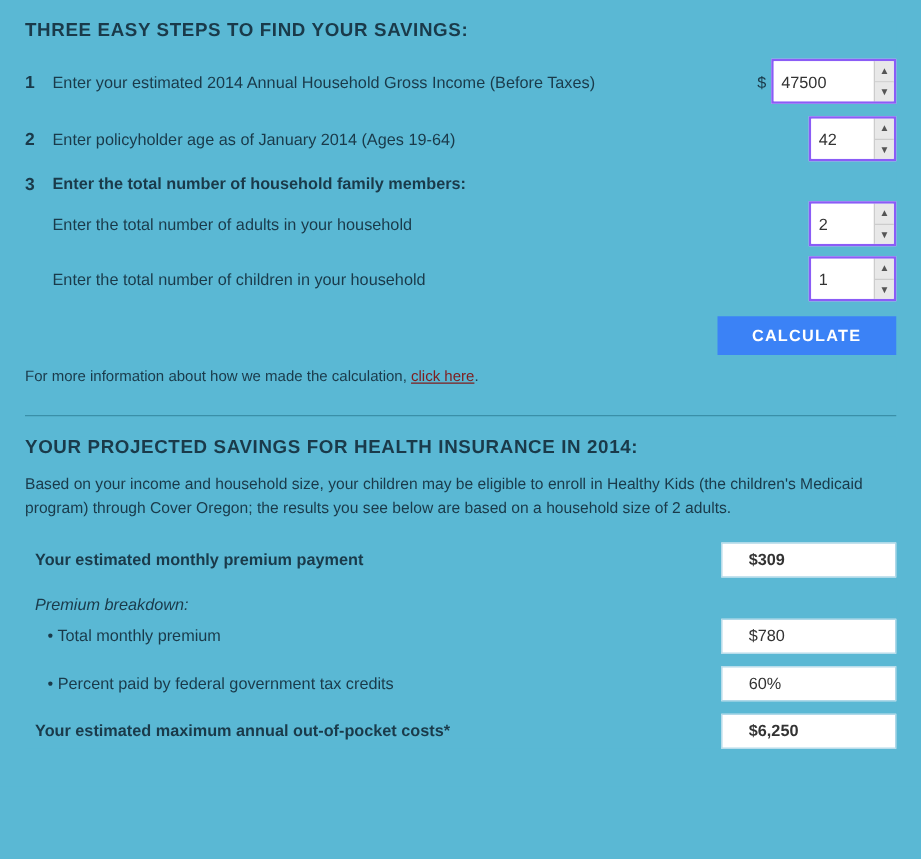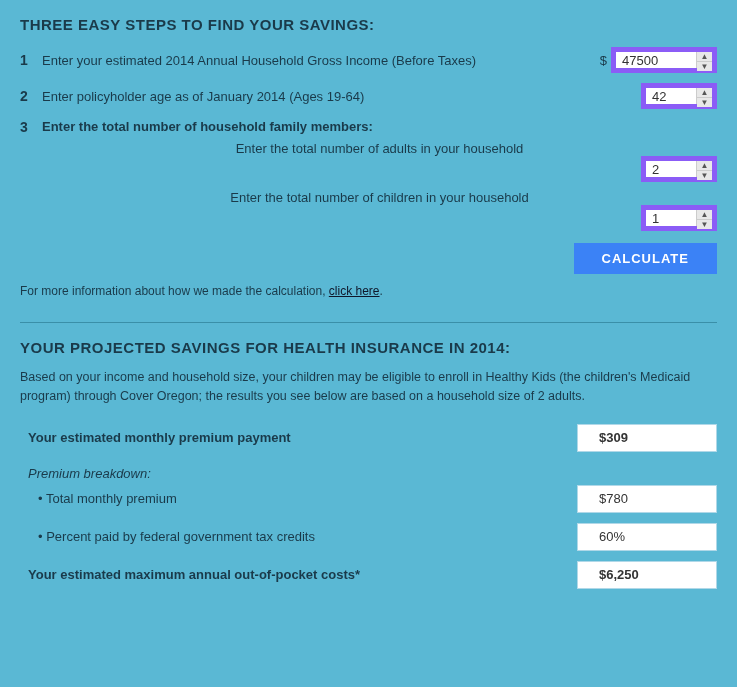--- a/index.html
+++ b/index.html
@@ -58,23 +58,23 @@
 
     .dollar-sign {
       color: #1a3a4a;
       font-size: 13px;
       margin-right: 4px;
     }
 
     .spinner-input {
       display: flex;
       align-items: stretch;
-      border: 5px solid #8b5cf6;
+      border: 2px solid #8b5cf6;
       background: white;
-      height: 26px;
+      height: 36px;
     }
 
     .spinner-input input {
       border: none;
       outline: none;
       width: 80px;
       padding: 0 6px;
       font-size: 13px;
       background: white;
       color: #333;
@@ -106,21 +106,20 @@
 
     .spinner-arrow:first-child {
       border-bottom: 1px solid #ccc;
     }
 
     .sub-step-row {
       display: flex;
       align-items: center;
       margin-bottom: 8px;
       padding-left: 22px;
-      flex-direction: column;
     }
 
     .sub-step-label {
       color: #1a3a4a;
       font-size: 13px;
       flex: 1;
     }
 
     
     .calculate-row {
@@ -143,21 +142,21 @@
     }
 
     
     .info-link-row {
       margin-bottom: 12px;
       font-size: 12px;
       color: #1a3a4a;
     }
 
     .info-link-row a {
-      color: #0f172a;
+      color: #7f1d1d;
       text-decoration: underline;
     }
 
     
     .divider {
       border: none;
       border-top: 1px solid #3a8fa8;
       margin-bottom: 16px;
     }
 

